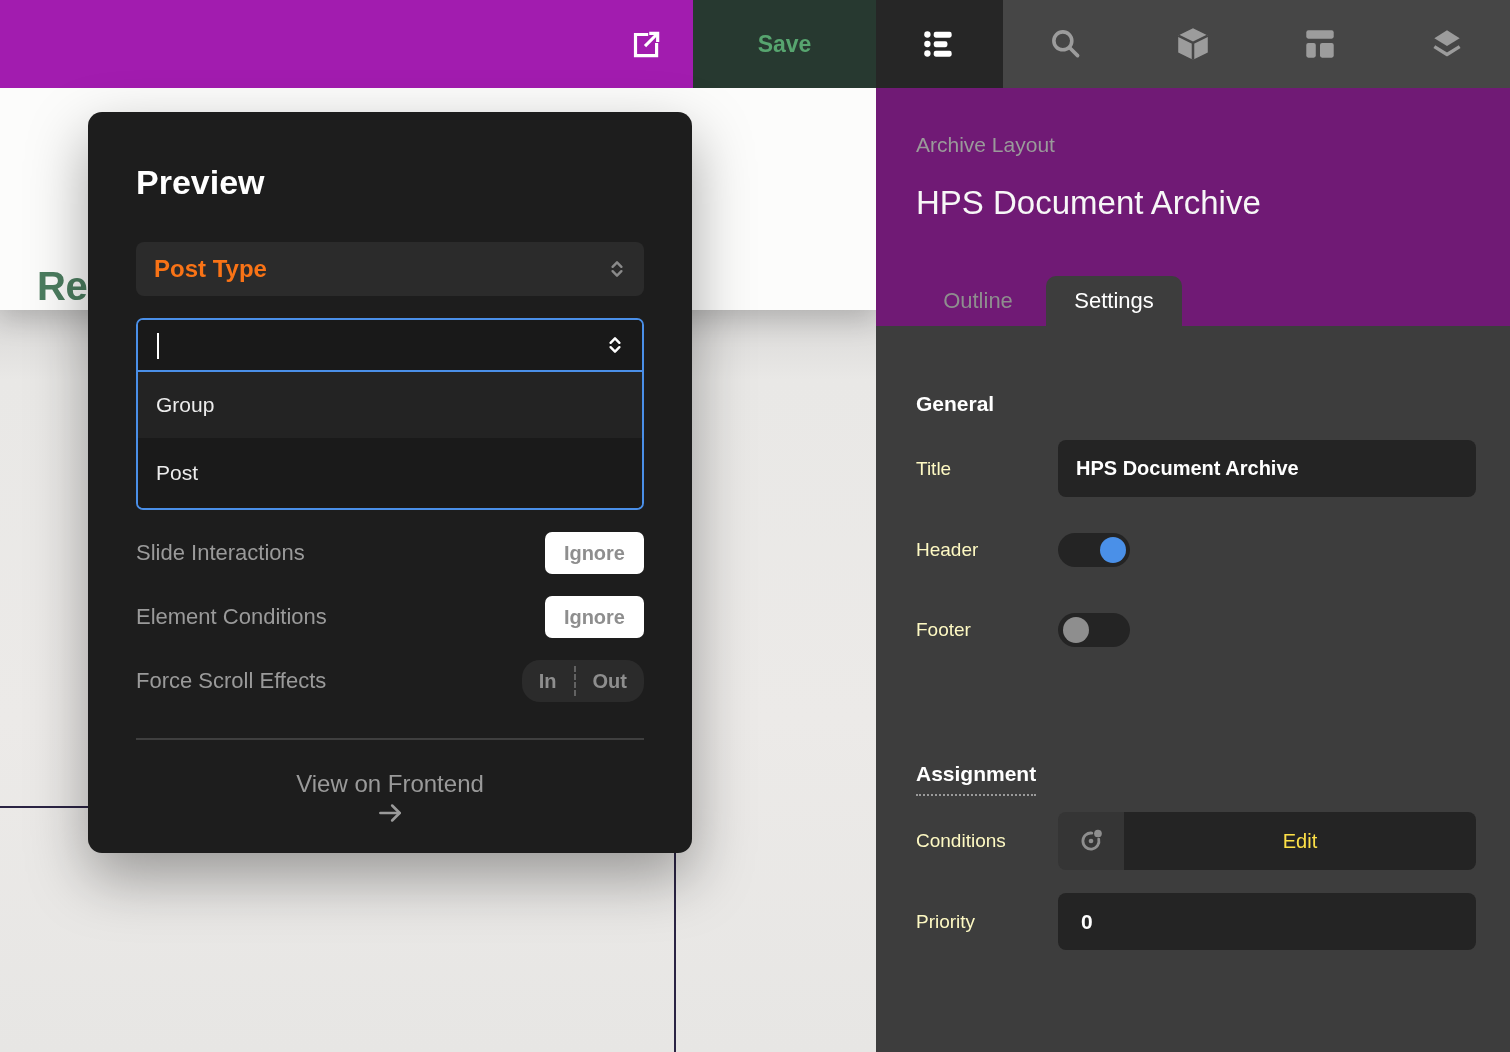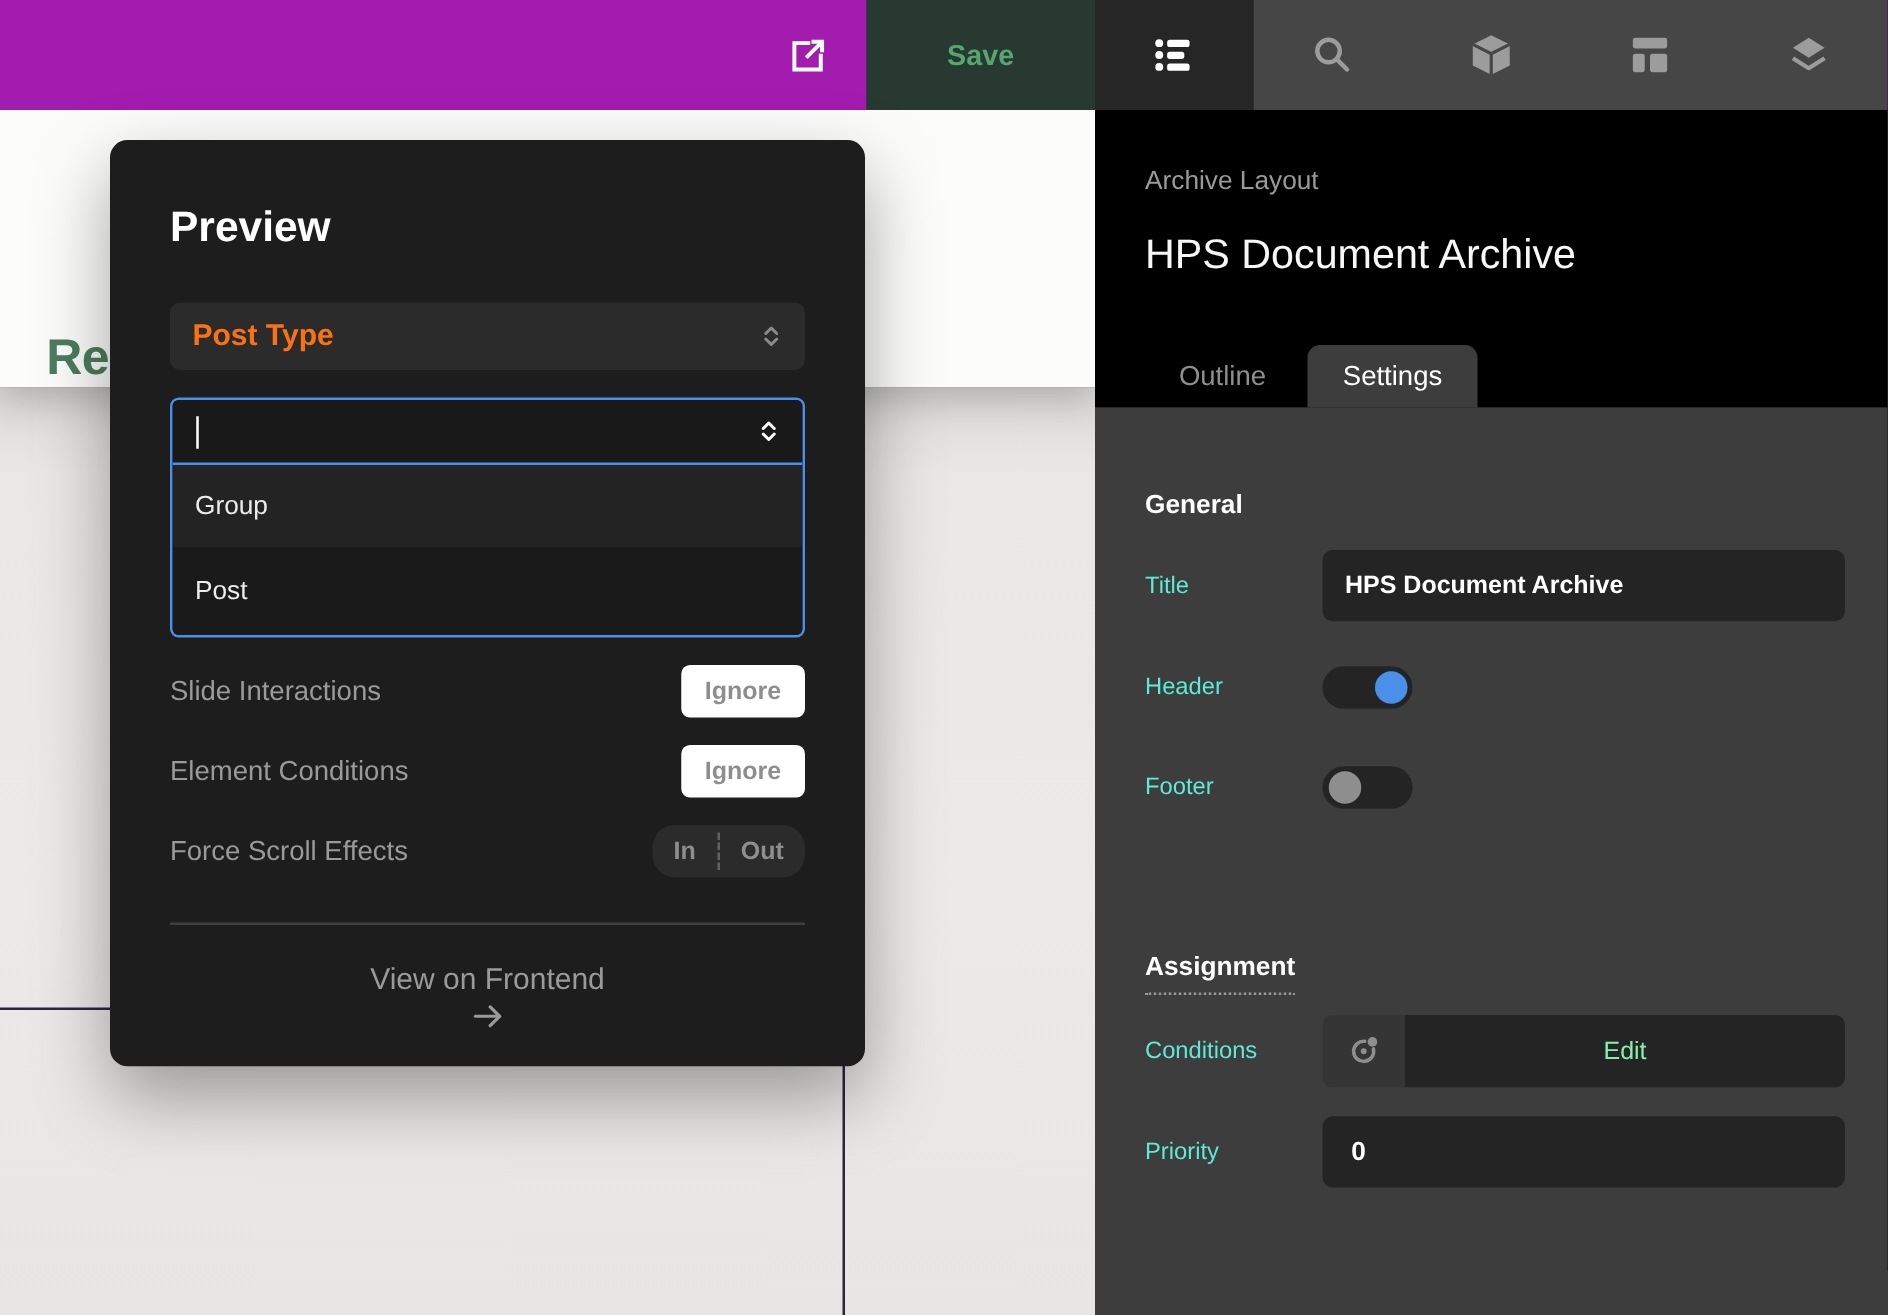--- a/index.html
+++ b/index.html
@@ -25,42 +25,42 @@
   .iconbtn { position:absolute; top:14px; width:62px; height:60px; display:flex; align-items:center; justify-content:center; cursor:pointer; }
   .extlink-btn { left:614px; }
   .save-btn { width:183px; height:88px; background:#273930; color:#57a56f; font-size:23px; font-weight:600;
     display:flex; align-items:center; justify-content:center; cursor:pointer; }
   .iconbar { flex:1; display:flex; background:#464646; }
   .iconbar .slot { flex:1; display:flex; align-items:center; justify-content:center; cursor:pointer; color:#9c9c9c; }
   .iconbar .slot.active { background:#262626; color:#ffffff; }
 
   
   .panel { position:absolute; left:876px; top:88px; width:634px; height:964px; z-index:4; }
-  .panel-header { position:relative; width:100%; height:238px; background:#000000;padding-left:24px; }
+  .panel-header { position:relative; width:100%; height:238px; background:#701a75;padding-left:24px; }
   .panel-type { position:absolute; left:40px; top:45px; font-size:21px; color:#9a9a9a; }
   .panel-title { position:absolute; left:40px; top:96px; font-size:33px; font-weight:500; color:#f7f7f7; }
   .tabs { position:absolute; left:40px; bottom:0; display:flex; align-items:flex-end; }
   .tab { height:50px; display:flex; align-items:center; justify-content:center; font-size:22px; cursor:pointer; }
   .tab.inactive { width:124px; color:#8e8e8e; }
   .tab.active { width:136px; margin-left:6px; background:#3d3d3d; color:#ffffff; border-radius:10px 10px 0 0; }
   .panel-body { position:relative; width:100%; height:726px; background:#3d3d3d; }
   .sec-heading { position:absolute; left:40px; font-size:21px; font-weight:700; color:#ffffff;margin-top:12px; }
   .sec-heading.dotted { border-bottom:2px dotted #9a9a9a; padding-bottom:8px; }
   .frow { position:absolute; left:40px; width:560px; display:flex; align-items:center; }
-  .frow .flabel { width:142px; flex:none; font-size:19px; color:#5eead4; }
+  .frow .flabel { width:142px; flex:none; font-size:19px; color:#fef9c3; }
   .fctrl { width:418px; }
   .text-input { height:57px; background:#242424; border-radius:8px; display:flex; align-items:center;
     padding-left:18px; color:#ffffff; font-size:20px; font-weight:700; cursor:text; }
   .toggle { width:72px; height:34px; border-radius:17px; background:#242424; position:relative; cursor:pointer; }
   .toggle .knob { position:absolute; top:4px; width:26px; height:26px; border-radius:50%; }
   .toggle.on .knob { right:4px; background:#4a90e8; }
   .toggle.off .knob { left:5px; background:#8e8e8e; }
   .cond-ctrl { height:58px; border-radius:8px; overflow:hidden; display:flex; cursor:pointer; }
   .cond-icon-seg { width:66px; background:#353535; display:flex; align-items:center; justify-content:center; color:#8e8e8e; }
-  .cond-edit { flex:1; background:#242424; color:#86efac; font-size:20px; display:flex; align-items:center; justify-content:center; }
+  .cond-edit { flex:1; background:#242424; color:#fde047; font-size:20px; display:flex; align-items:center; justify-content:center; }
 
   
   .popover { position:absolute; left:88px; top:112px; width:604px; height:741px; background:#1d1d1d;
     border-radius:14px; z-index:6; padding:48px; box-shadow:0 24px 60px rgba(0,0,0,.35); }
   .pop-title { font-size:34px; font-weight:700; color:#ffffff; line-height:44px; margin-bottom:38px; }
   .select { height:54px; background:#2b2b2b; border-radius:8px; display:flex; align-items:center;
     padding:0 16px 0 18px; cursor:pointer; margin-bottom:22px; }
   .select .sel-label { flex:1; color:#f97316; font-size:24px; font-weight:600; }
   .select .chev { color:#8a8a8a; display:flex; }
   .combo { border:2px solid #4a8fe8; border-radius:7px; overflow:hidden; margin-bottom:16px; }

